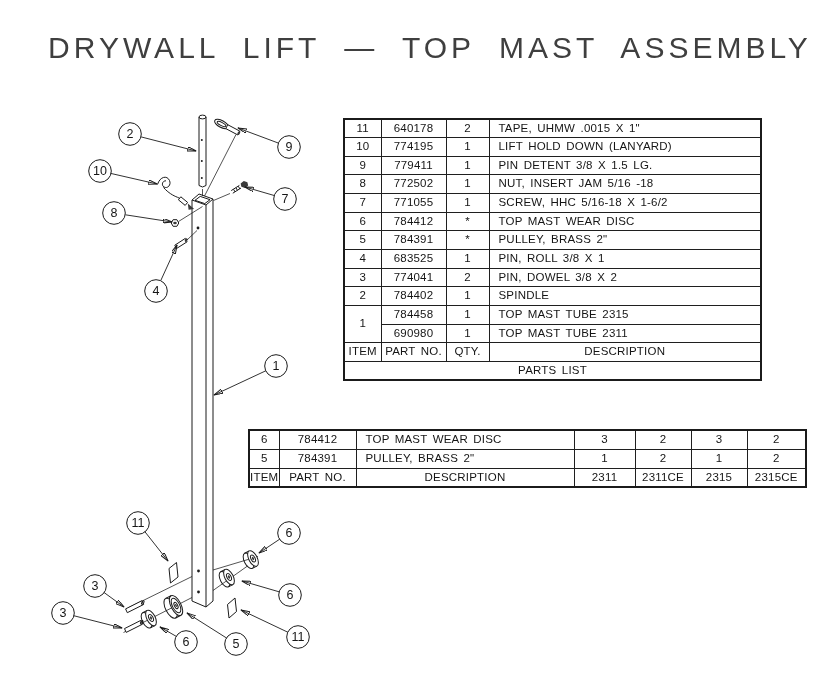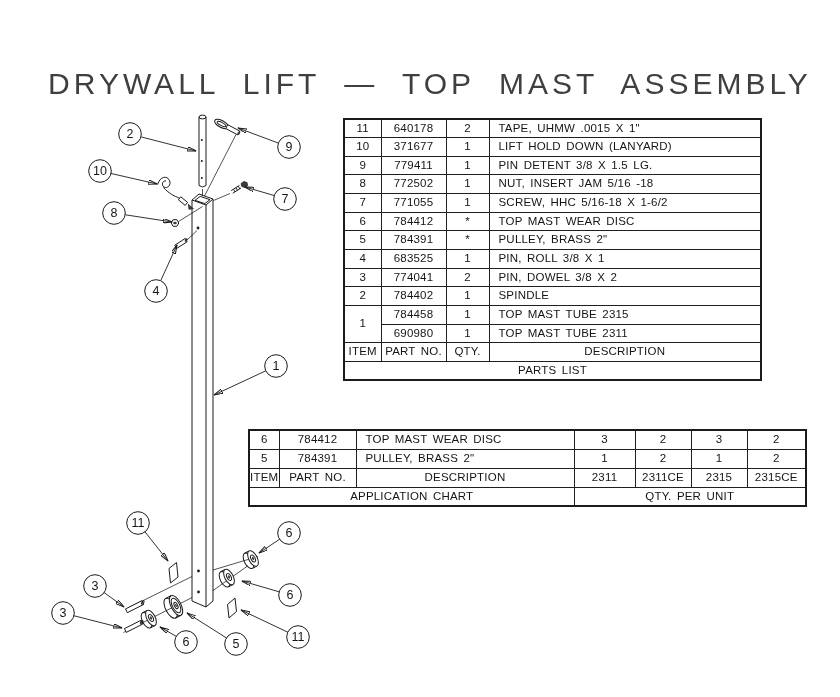--- a/index.html
+++ b/index.html
@@ -1,20 +1,20 @@
 <!DOCTYPE html>
 <html><head>
 <meta charset="utf-8">
 <style>
   html,body{margin:0;padding:0;}
   body{width:840px;height:697px;position:relative;background:#ffffff;overflow:hidden;
        font-family:"Liberation Sans", sans-serif;}
   .page-title{position:absolute;top:31px;left:430px;transform:translateX(-50%);
        white-space:nowrap;font-size:30px;font-weight:100;letter-spacing:4px;
-       word-spacing:12px;color:#3f3f3f;margin-top:36px;}
+       word-spacing:12px;color:#3f3f3f;}
   svg.drawing{position:absolute;left:0;top:0;}
   svg.drawing path, svg.drawing ellipse, svg.drawing circle, svg.drawing line
        {stroke:#1b1b1b;stroke-width:1;fill:none;}
   svg.drawing .thin{stroke-width:0.75;}
   svg.drawing .leader{stroke-width:0.9;}
   svg.drawing .fillw{fill:#ffffff;}
   svg.drawing .filld{fill:#3a3a3a;stroke:none;}
   svg.drawing .dot{fill:#1b1b1b;stroke:none;}
   .balloon circle{fill:#ffffff;stroke:#1b1b1b;stroke-width:1.1;}
   .balloon text{stroke:none;fill:#161616;font-size:12.5px;text-anchor:middle;
@@ -230,21 +230,21 @@
     </colgroup>
   <tbody>
       <tr>
     <td>11</td>
     <td>640178</td>
     <td>2</td>
     <td class="desc">TAPE, UHMW .0015 X 1"</td>
   </tr>
   <tr>
     <td>10</td>
-    <td>371677</td>
+    <td>774195</td>
     <td>1</td>
     <td class="desc">LIFT HOLD DOWN (LANYARD)</td>
   </tr>
   <tr>
     <td>9</td>
     <td>779411</td>
     <td>1</td>
     <td class="desc">PIN DETENT 3/8 X 1.5 LG.</td>
   </tr>
   <tr>
@@ -343,18 +343,14 @@
   </tr>
   <tr>
     <td>ITEM</td>
     <td>PART NO.</td>
     <td>DESCRIPTION</td>
     <td>2311</td>
     <td>2311CE</td>
     <td>2315</td>
     <td>2315CE</td>
   </tr>
-  <tr>
-    <td colspan="3">APPLICATION CHART</td>
-    <td colspan="4">QTY. PER UNIT</td>
-  </tr>
 </tbody>
   </table>
 
 </body></html>

